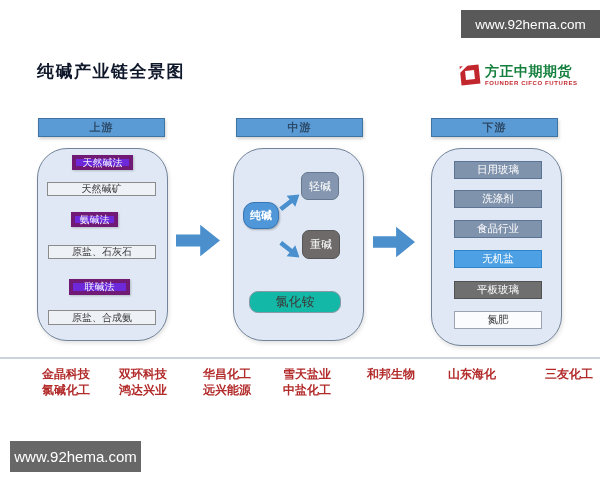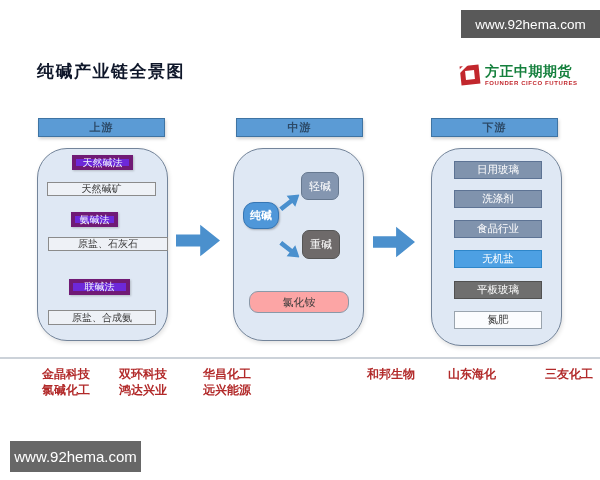--- a/index.html
+++ b/index.html
@@ -33,28 +33,28 @@
   }
   .panel-up{left:37px;} .panel-mid{left:233px;} .panel-down{left:431px;height:198px;}
   
   .box{position:absolute;display:flex;align-items:center;justify-content:center;box-sizing:border-box;font-size:10px;}
   .method{background:#6d28d9;border:4px solid #701a75;color:#f2f6fb;box-shadow:1px 1px 2px rgba(0,0,0,0.2);}
   .material{background:#eef1f6;border:1px solid #8b8b8b;color:#3a3a3a;}
   
   .u1{left:72px;top:155px;width:61px;height:15px;}
   .u2{left:47px;top:182px;width:109px;height:14px;}
   .u3{left:71px;top:212px;width:47px;height:15px;}
-  .u4{left:48px;top:237px;width:120px;height:14px;}
+  .u4{left:48px;top:245px;width:108px;height:14px;}
   .u5{left:69px;top:279px;width:61px;height:16px;}
   .u6{left:48px;top:310px;width:108px;height:15px;}
   
   .soda{left:243px;top:202px;width:36px;height:27px;border-radius:11px;background:#4f97d9;border:1px solid #3676b4;color:#fff;font-size:11px;box-shadow:1px 1px 2px rgba(0,0,0,0.25);font-weight:bold;}
   .light{left:301px;top:172px;width:38px;height:28px;border-radius:7px;background:#8496b0;border:1px solid #66788f;color:#fff;font-size:11px;}
   .dense{left:302px;top:230px;width:38px;height:29px;border-radius:7px;background:#6e6a6a;border:1px solid #555;color:#fff;font-size:11px;}
-  .nh4cl{left:249px;top:291px;width:100px;height:22px;border-radius:9px;background:#fca5a5;border:1px solid #8a99a8;color:#3a3a3a;font-size:11px;}
+  .nh4cl{left:249px;top:291px;width:92px;height:22px;border-radius:9px;background:#14b8a6;border:1px solid #8a99a8;color:#3a3a3a;font-size:13px;}
   
   .d-box{left:454px;width:88px;height:18px;background:#8093ad;border:1px solid #5d7394;color:#fff;font-size:10.5px;}
   .d1{top:161px;} .d2{top:190px;} .d3{top:220px;}
   .d4{top:250px;background:#4da0e3;border-color:#2e86c9;}
   .d5{top:281px;background:#6f6f6f;border-color:#515151;}
   .d6{top:311px;background:#fbfcfe;border-color:#9aa4ae;color:#3a3a3a;}
   
   .big-arrow{
     position:absolute;background:#4b90cd;
     clip-path:polygon(0 32%,55% 32%,55% 2%,100% 50%,55% 98%,55% 68%,0 68%);
@@ -132,20 +132,24 @@
     <div>氯碱化工</div>
   </div>
   <div class="company c2">
     <div>双环科技</div>
     <div>鸿达兴业</div>
   </div>
   <div class="company c3">
     <div>华昌化工</div>
     <div>远兴能源</div>
   </div>
+  <div class="company c4">
+    <div>雪天盐业</div>
+    <div>中盐化工</div>
+  </div>
   <div class="company c5">
     <div>和邦生物</div>
   </div>
   <div class="company c6">
     <div>山东海化</div>
     <div></div>
   </div>
   <div class="company c7">
     <div>三友化工</div>
     <div></div>

